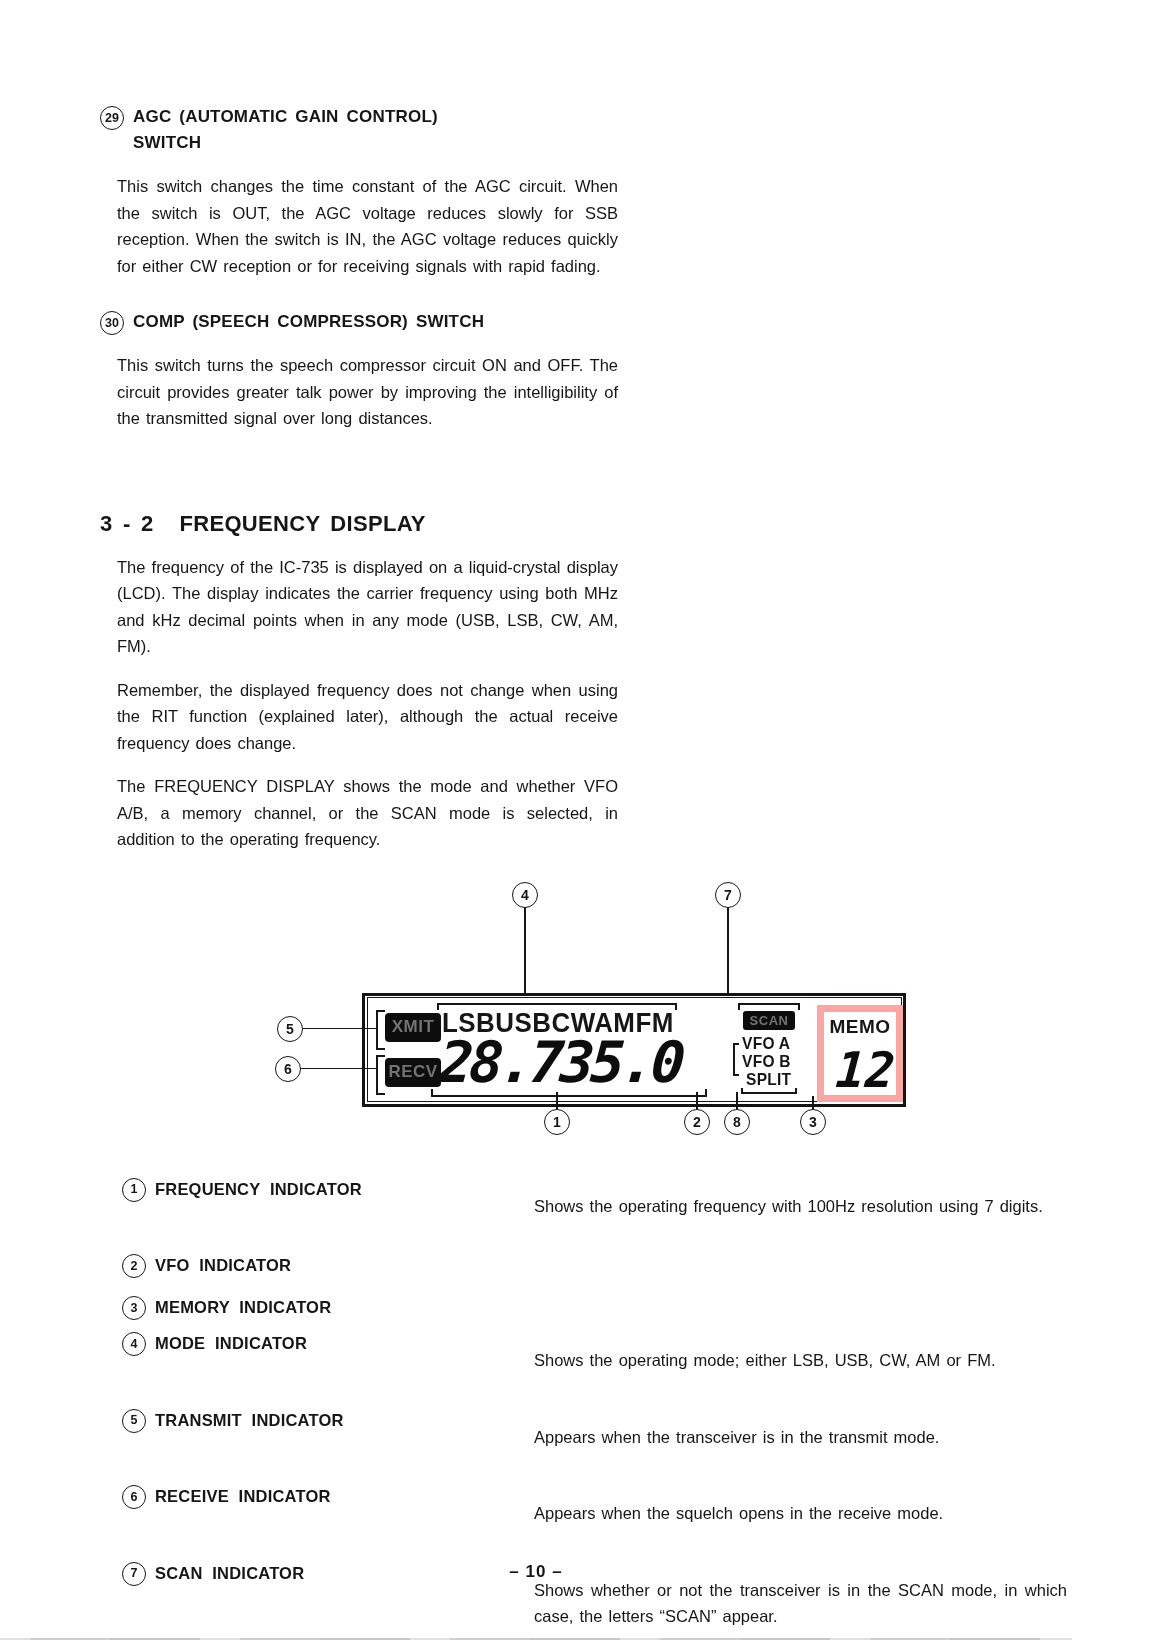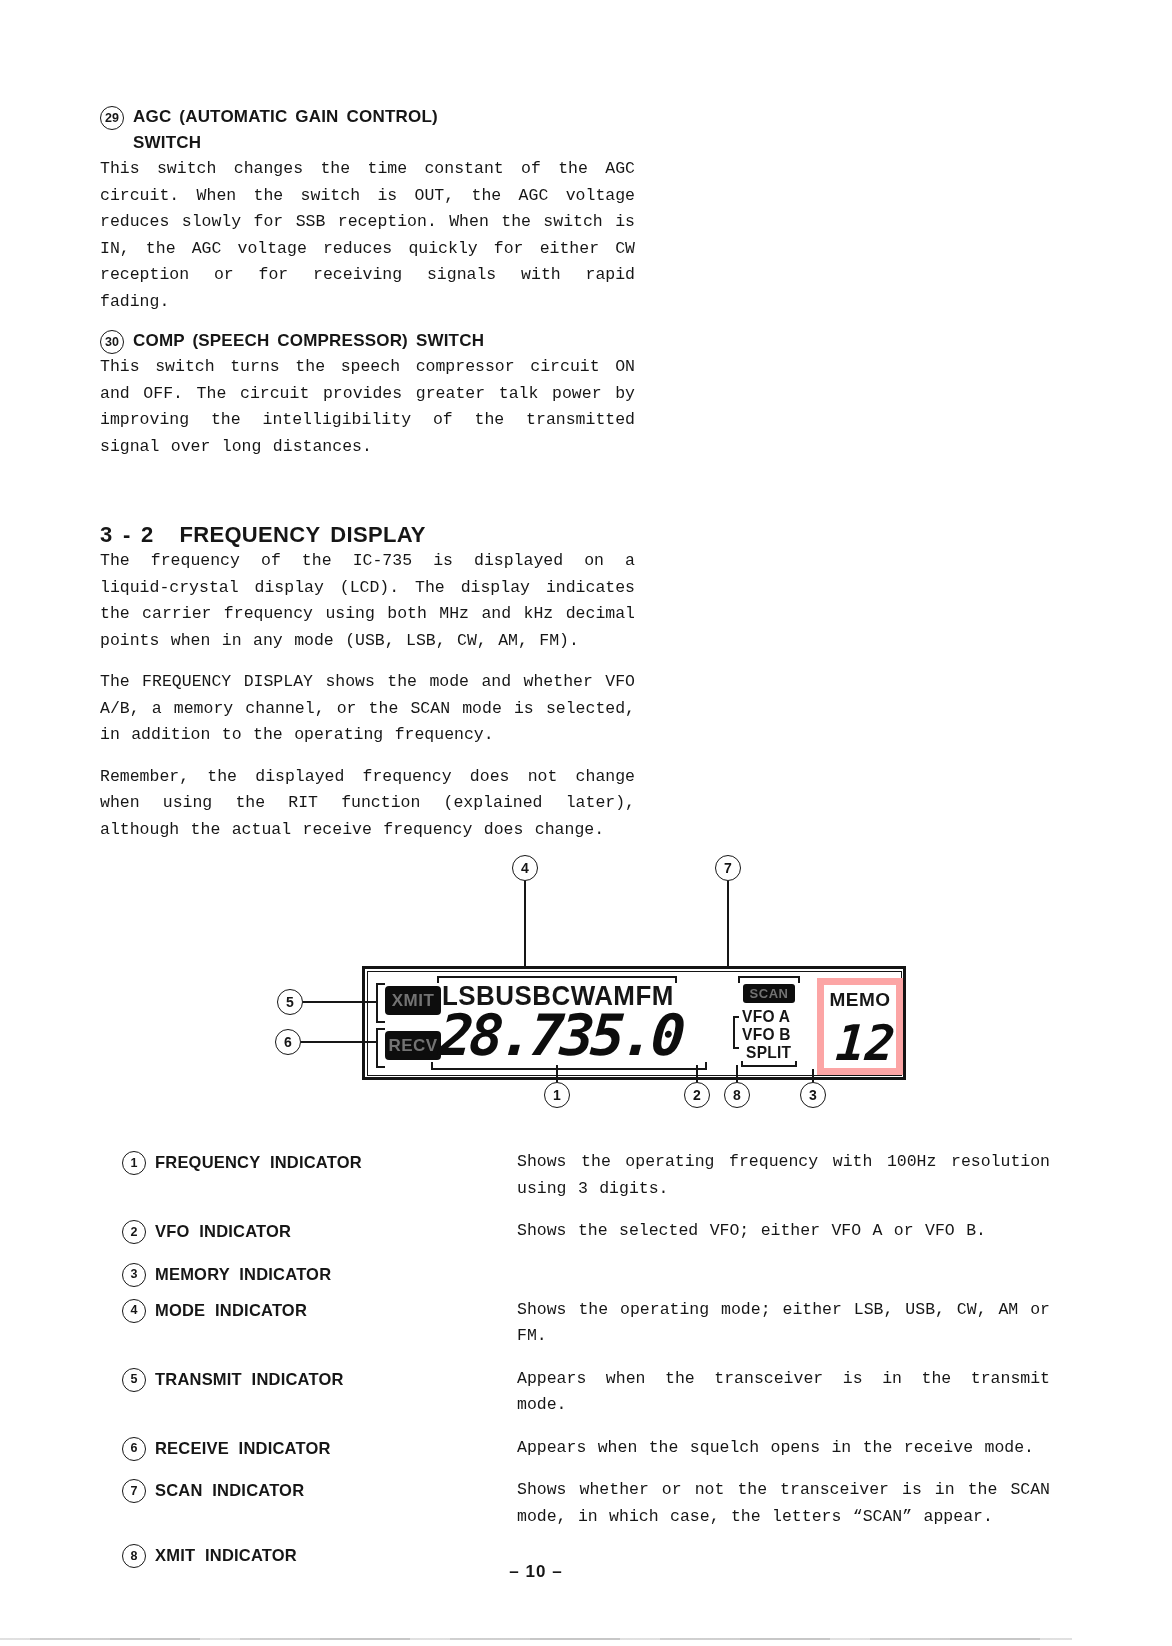--- a/index.html
+++ b/index.html
@@ -19,23 +19,22 @@
   .col-right{width:535px;flex-shrink:0;}
   .h-item{display:flex;align-items:flex-start;}
   .circ{
     width:22px;height:22px;border:1.6px solid #161616;border-radius:50%;
     display:inline-flex;align-items:center;justify-content:center;
     font-size:12.5px;font-weight:bold;flex-shrink:0;margin-right:9px;margin-top:2px;
     line-height:1;
   }
   .h-text{font-weight:bold;font-size:17px;line-height:26px;letter-spacing:.2px;word-spacing:3px;}
   .body-text{
-    margin:0;font-size:16.5px;line-height:26.5px;text-align:justify;
+    margin:17px;font-size:16.5px;line-height:26.5px;text-align:justify;
     word-spacing:1.5px;
-    font-family:Liberation Mono, monospace;
   }
   .body-text + .body-text{margin-top:15px;}
   .row-comp{margin-top:13px;}
   .row-freq{margin-top:62px;}
   .freq-head{font-weight:bold;font-size:22px;letter-spacing:.3px;word-spacing:4px;display:flex;}
   .freq-head .sec-num{margin-right:26px;}
   
   .diagram{position:relative;width:720px;height:272px;margin:0 0 0 135px;}
   .co-circle{
     position:absolute;width:26px;height:26px;border:1.8px solid #161616;border-radius:50%;
@@ -125,22 +124,22 @@
 
   <section class="row row-freq">
     <div class="col-left">
       <div class="freq-head">
         <span class="sec-num">3 - 2</span>
         <span>FREQUENCY DISPLAY</span>
       </div>
     </div>
     <div class="col-right">
       <p class="body-text">The frequency of the IC-735 is displayed on a liquid-crystal display (LCD).  The display indicates the carrier frequency using both MHz and kHz decimal points when in any mode (USB, LSB, CW, AM, FM).</p>
+      <p class="body-text">Remember, the displayed frequency does not change when using the RIT function (explained later), although the actual receive frequency does change.</p>
       <p class="body-text">The FREQUENCY DISPLAY shows the mode and whether VFO A/B, a memory channel, or the SCAN mode is selected, in addition to the operating frequency.</p>
-      <p class="body-text">Remember, the displayed frequency does not change when using the RIT function (explained later), although the actual receive frequency does change.</p>
     </div>
   </section>
 
   <div class="diagram">
 
     <div class="co-circle" style="left:277px;top:12px;">4</div>
     <div class="co-circle" style="left:480px;top:12px;">7</div>
 
     <div class="co-circle" style="left:42px;top:146px;">5</div>
     <div class="co-circle" style="left:40px;top:186px;">6</div>
@@ -188,29 +187,28 @@
     </div>
   </div>
 
   <section class="indicators">
 
     <div class="ind-row">
       <div class="ind-left">
         <span class="circ">1</span>
         <span class="ind-title">FREQUENCY INDICATOR</span>
       </div>
-      <p class="body-text ind-desc">Shows the operating frequency with 100Hz resolution using 3 digits.</p>
+      <p class="body-text ind-desc">Shows the operating frequency with 100Hz resolution using 7 digits.</p>
     </div>
 
     <div class="ind-row">
       <div class="ind-left">
         <span class="circ">2</span>
         <span class="ind-title">VFO INDICATOR</span>
       </div>
-      <p class="body-text ind-desc">Shows the selected VFO; either VFO A or VFO B.</p>
     </div>
 
     <div class="ind-row">
       <div class="ind-left">
         <span class="circ">3</span>
         <span class="ind-title">MEMORY INDICATOR</span>
       </div>
     </div>
 
     <div class="ind-row" style="margin-top:10px;">

